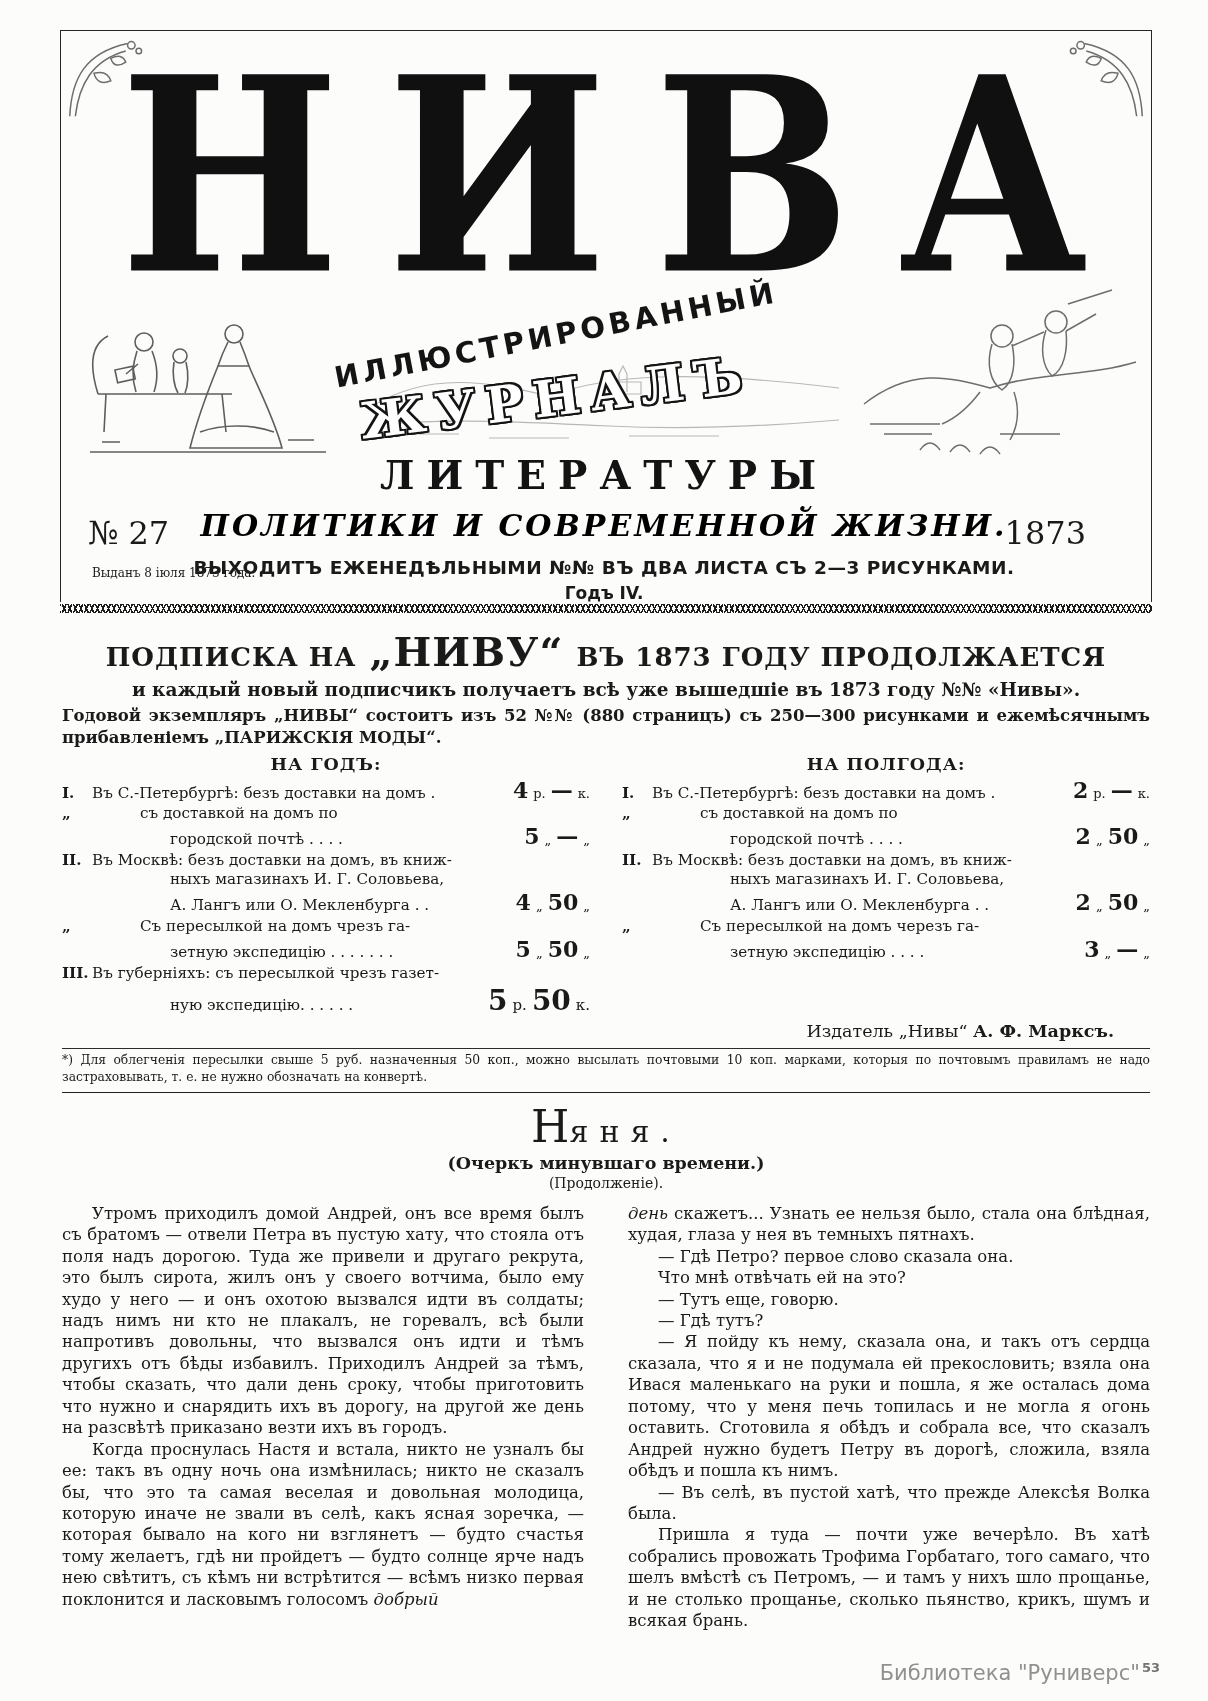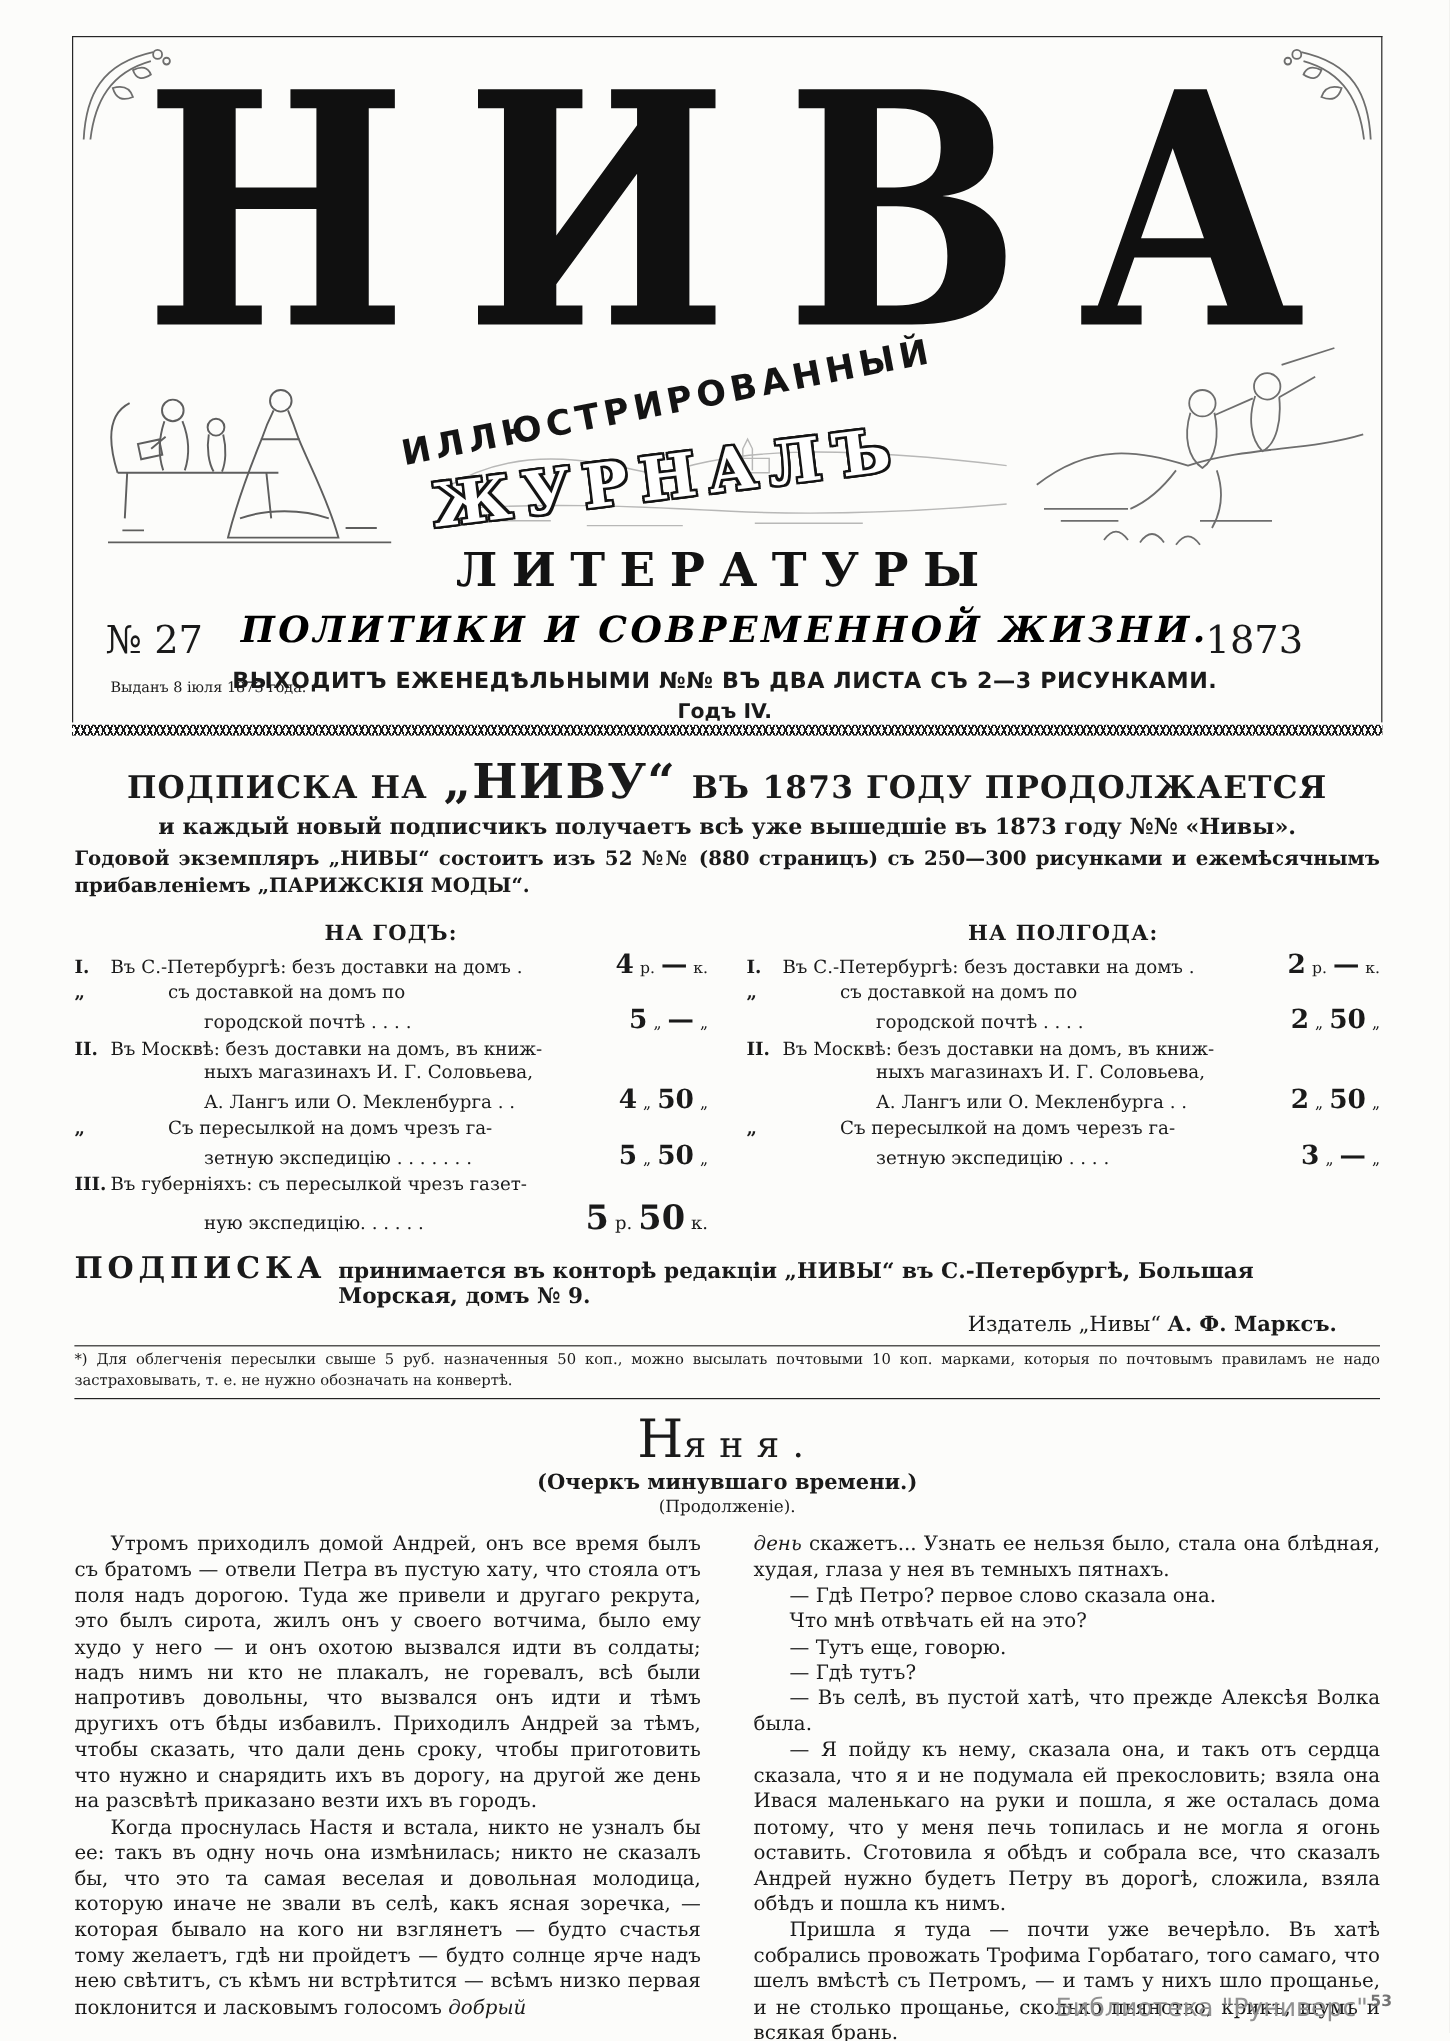--- a/index.html
+++ b/index.html
@@ -69,21 +69,21 @@
       repeating-linear-gradient(65deg,#1c1c1c 0 1.5px,transparent 1.5px 5px);
   }
   
   .content{ position:absolute; left:62px; right:58px; top:628px; }
   .sub-head{ display:flex; justify-content:center; align-items:baseline; gap:13px; font-weight:bold; }
   .sub-head .t1{ font-size:26px; letter-spacing:1px; }
   .sub-head .t2{ font-size:40px; letter-spacing:1px; }
   .sub-line2{ margin-top:4px; text-align:center; font-weight:bold; font-size:18.5px; }
   .sub-line3{ margin-top:5px; font-weight:bold; font-size:16.5px; line-height:1.32; text-align:justify; }
   .price-title{ margin-top:7px; text-align:center; font-weight:bold; font-size:26px; letter-spacing:3px; }
-  .price-cols{ display:flex; gap:32px; margin-top:19px; }
+  .price-cols{ display:flex; gap:32px; margin-top:5px; }
   .pcol{ flex:1; min-width:0; }
   .pcol-h{ text-align:center; font-weight:bold; font-size:17.5px; letter-spacing:1px; margin-bottom:3px; }
   .prow{ display:flex; align-items:baseline; font-size:15.2px; line-height:1.26; }
   .plead{ flex:none; width:30px; font-weight:bold; }
   .ptext{ white-space:nowrap; }
   .prow.cont .ptext{ padding-left:78px; }
   .prow.dit .ptext{ padding-left:48px; }
   .pprice{ margin-left:auto; display:inline-flex; align-items:baseline; gap:5px; flex:none; }
   .pn{ font-size:22px; font-weight:bold; }
   .pu{ font-size:13px; }
@@ -351,24 +351,20 @@
             <span class="pprice">
                 <b class="pn">3</b>
                 <span class="pu">„</span>
                 <b class="pn">—</b>
                 <span class="pu">„</span>
               </span>
           </div>
         </div>
       </div>
 
-      <div class="podpiska">
-        <span class="big-word">ПОДПИСКА</span>
-        <span class="rest">принимается въ конторѣ редакціи „НИВЫ“ въ С.-Петербургѣ, Большая Морская, домъ № 9.</span>
-      </div>
       <div class="publisher">
         <span>Издатель „Нивы“</span>
         <span class="pub-name">А. Ф. Марксъ.</span>
       </div>
 
       <div class="fn-rule"></div>
       <div class="footnote">*) Для облегченія пересылки свыше 5 руб. назначенныя 50 коп., можно высылать почтовыми 10 коп. марками,  которыя по почтовымъ правиламъ не надо застраховывать, т. е. не нужно обозначать на конвертѣ.</div>
       <div class="section-rule"></div>
     </section>
 
@@ -383,22 +379,22 @@
         <div class="col">
           <p>Утромъ приходилъ домой Андрей, онъ все время былъ съ братомъ — отвели Петра въ пустую хату, что стояла отъ поля надъ дорогою. Туда же привели и другаго рекрута, это былъ сирота, жилъ онъ у своего вотчима, было ему худо у него — и онъ охотою вызвался идти въ солдаты; надъ нимъ ни кто не плакалъ, не горевалъ, всѣ были напротивъ довольны, что вызвался онъ идти и тѣмъ другихъ отъ бѣды избавилъ. Приходилъ Андрей за тѣмъ, чтобы сказать, что дали день сроку, чтобы приготовить что нужно и снарядить ихъ въ дорогу, на другой же день на разсвѣтѣ приказано везти ихъ въ городъ.</p>
           <p><span>Когда проснулась Настя и встала, никто не узналъ бы ее: такъ въ одну ночь она измѣнилась; никто не сказалъ бы, что это та самая веселая и довольная молодица, которую иначе не звали въ селѣ, какъ ясная зоречка, — которая бывало на кого ни взглянетъ — будто счастья тому желаетъ, гдѣ ни пройдетъ — будто солнце ярче надъ нею свѣтитъ, съ кѣмъ ни встрѣтится — всѣмъ низко первая поклонится и ласковымъ голосомъ</span> <i>добрый</i></p>
         </div>
         <div class="col">
           <p class="no-indent"><i>день</i> <span>скажетъ... Узнать ее нельзя было, стала она блѣдная, худая, глаза у нея въ темныхъ пятнахъ.</span></p>
           <p>— Гдѣ Петро? первое слово сказала она.</p>
           <p>Что мнѣ отвѣчать ей на это?</p>
           <p>— Тутъ еще, говорю.</p>
           <p>— Гдѣ тутъ?</p>
+          <p>— Я пойду къ нему, сказала она, и такъ отъ сердца сказала, что я и не подумала ей прекословить; взяла она Ивася маленькаго на руки и пошла, я же осталась дома потому, что у меня печь топилась и не могла я огонь оставить. Сготовила я обѣдъ и собрала все, что сказалъ Андрей нужно будетъ Петру въ дорогѣ, сложила, взяла обѣдъ и пошла къ нимъ.</p>
           <p>— Въ селѣ, въ пустой хатѣ, что прежде Алексѣя Волка была.</p>
-          <p>— Я пойду къ нему, сказала она, и такъ отъ сердца сказала, что я и не подумала ей прекословить; взяла она Ивася маленькаго на руки и пошла, я же осталась дома потому, что у меня печь топилась и не могла я огонь оставить. Сготовила я обѣдъ и собрала все, что сказалъ Андрей нужно будетъ Петру въ дорогѣ, сложила, взяла обѣдъ и пошла къ нимъ.</p>
           <p>Пришла я туда — почти уже вечерѣло. Въ хатѣ собрались провожать Трофима Горбатаго, того самаго, что шелъ вмѣстѣ съ Петромъ, — и тамъ у нихъ шло прощанье, и не столько прощанье, сколько пьянство, крикъ, шумъ и всякая брань.</p>
         </div>
       </div>
     </section>
   </div>
 
   <div class="runi">
     <span>Библиотека "Руниверс"</span><sup>53</sup>
   </div>
 

